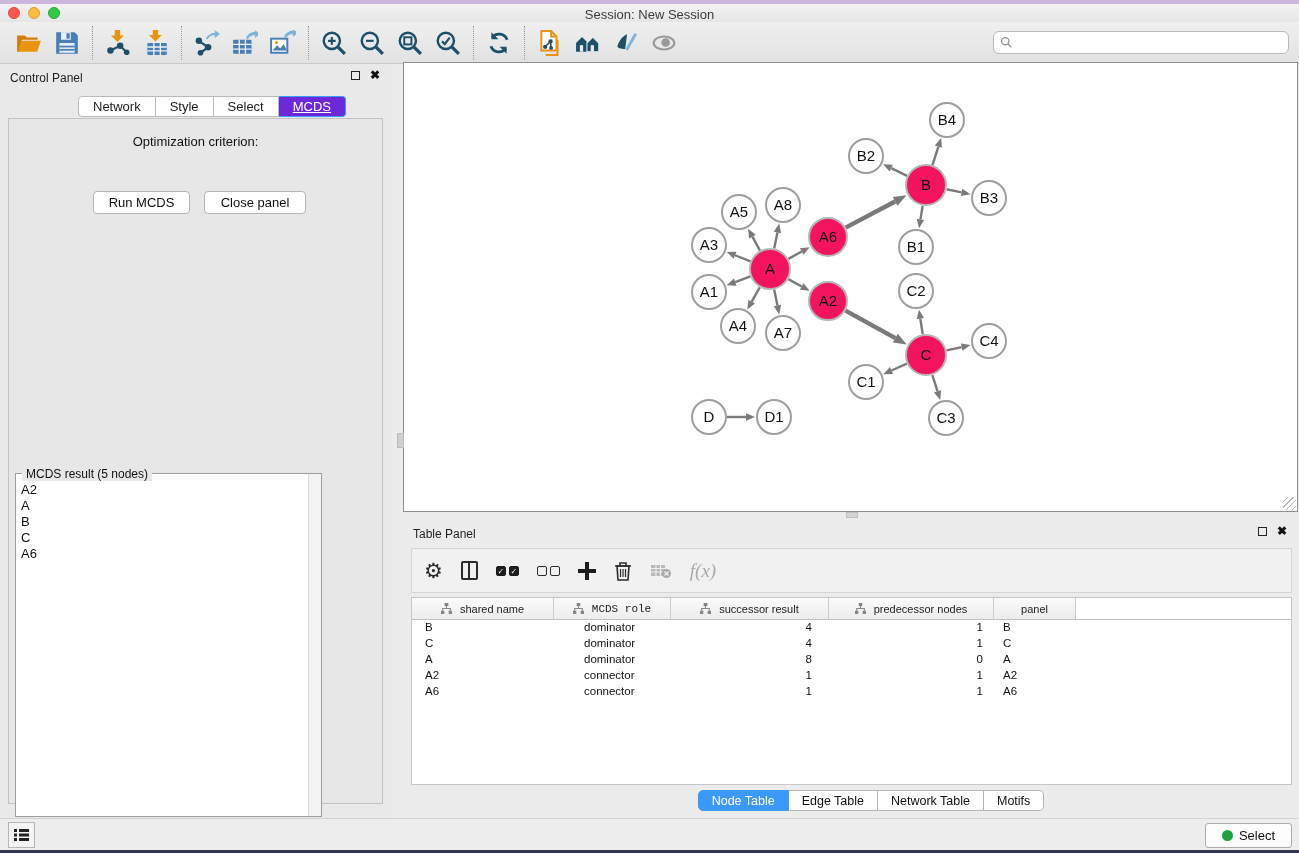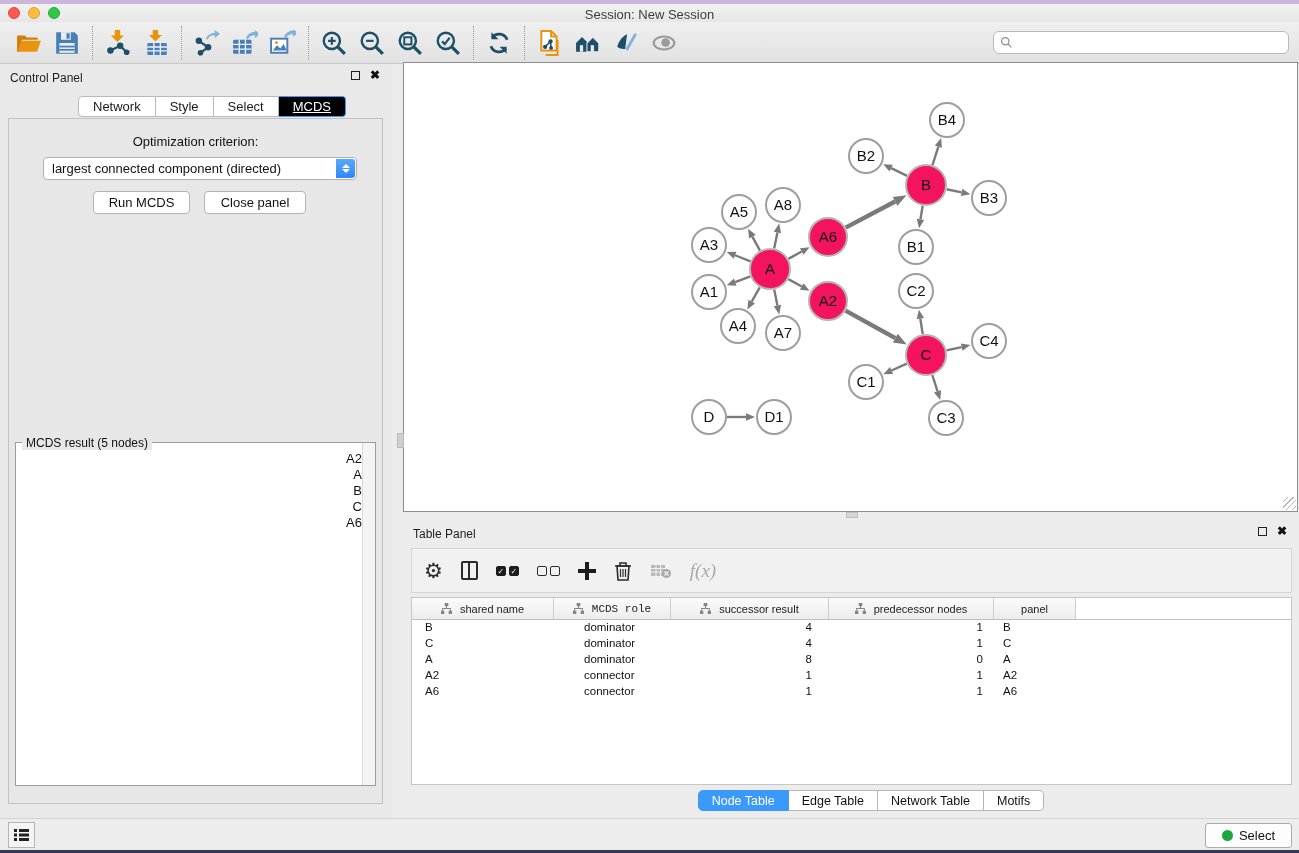--- a/index.html
+++ b/index.html
@@ -28,32 +28,32 @@
   
   .control-panel { position:absolute; left:0; top:64px; width:392px; height:754px; background:#e9e9e9; }
   .panel-header { position:relative; height:26px; font-size:12px; color:#1e1e1e; padding:7px 0 0 10px; }
   .panel-btns { position:absolute; right:12px; top:7px; display:flex; gap:10px; align-items:center; }
   .float-btn { width:9px; height:9px; border:1.5px solid #222; background:transparent; }
   .close-btn { font-size:12px; font-weight:bold; color:#111; line-height:9px; }
   .cp-tabs { position:absolute; left:78px; top:32px; display:flex; }
   .cp-tab { height:21px; padding:0 14px; font-size:13px; color:#1a1a1a; background:#fff; border:1px solid #b9b9b9; border-left:none; display:flex; align-items:center; }
   .cp-tab:first-child { border-left:1px solid #b9b9b9; border-radius:4px 0 0 4px; }
   .cp-tab:last-child { border-radius:0 4px 4px 0; }
-  .cp-tab.active { background:#000000; border-color:#3b99fc; color:#fff;text-decoration:underline; }
+  .cp-tab.active { background:#6d28d9; border-color:#3b99fc; color:#fff;text-decoration:underline; }
   .cp-content { position:absolute; left:8px; top:54px; width:375px; height:686px; border:1px solid #c2c2c2; background:#e7e7e7; }
   .opt-label { position:absolute; left:0; top:15px; width:100%; text-align:center; font-size:13px; color:#111; }
   .criterion { position:absolute; left:34px; top:38px; width:314px; height:23px; background:#fff; border:1px solid #b0b0b0; border-radius:4px; font-size:13px; color:#111; display:flex; align-items:center; padding-left:8px; }
   .criterion .stepper { position:absolute; right:1px; top:1px; bottom:1px; width:19px; border-radius:0 3px 3px 0; background:linear-gradient(#5aa8fd,#2f86f6); display:flex; flex-direction:column; align-items:center; justify-content:center; gap:1px; }
   .chev { width:0; height:0; border-left:4px solid transparent; border-right:4px solid transparent; }
   .chev.up { border-bottom:4px solid #fff; }
   .chev.down { border-top:4px solid #fff; }
   .cp-btn { position:absolute; height:23px; background:#fff; border:1px solid #b4b4b4; border-radius:4px; font-size:13px; color:#111; display:flex; align-items:center; justify-content:center; }
   .btn-run { left:84px; top:72px; width:97px; }
   .btn-close { left:195px; top:72px; width:102px; }
-  .result-box { position:absolute; left:6px; top:323px; width:361px; height:344px; border:1px solid #9d9d9d; background:#fff;text-align:right; }
+  .result-box { position:absolute; left:6px; top:354px; width:307px; height:344px; border:1px solid #9d9d9d; background:#fff; }
   .result-legend { position:absolute; left:6px; top:-7px; background:#e7e7e7; padding:0 4px; font-size:12px; color:#111; }
   .result-list { position:absolute; left:1px; top:6px; bottom:1px; right:13px; font-size:13px; color:#111; padding:2px 0 0 4px; overflow:hidden; }
   .result-list div { height:16px; line-height:16px; }
   .result-scroll { position:absolute; right:0; top:0; bottom:0; width:13px; border-left:1px solid #d9d9d9; background:#f4f4f4; }
 
   
   .net-window { position:absolute; left:403px; top:62px; width:895px; height:450px; border:1px solid #8e8e8e; background:#fff; }
   .net-titlebar { position:relative; height:26px; background:linear-gradient(#f5f5f5,#dcdcdc); border-bottom:1px solid #aaa; }
   .net-title { position:absolute; width:100%; top:6px; text-align:center; font-size:13px; color:#333; }
   .net-lights { position:absolute; left:9px; top:8px; display:flex; gap:6px; }
@@ -265,27 +265,20 @@
     </span>
   </div>
   <div class="cp-tabs" id="cp-tabs">
       <div class="cp-tab">Network</div>
       <div class="cp-tab">Style</div>
       <div class="cp-tab">Select</div>
       <div class="cp-tab active">MCDS</div>
     </div>
   <div class="cp-content">
     <div class="opt-label">Optimization criterion:</div>
-    <div class="criterion">
-      <span>largest connected component (directed)</span>
-      <span class="stepper">
-          <span class="chev up"></span>
-          <span class="chev down"></span>
-        </span>
-    </div>
     <div class="cp-btn btn-run">Run MCDS</div>
     <div class="cp-btn btn-close">Close panel</div>
     <div class="result-box">
       <div class="result-legend">MCDS result (5 nodes)</div>
       <div class="result-list" id="result-list">
           <div>A2</div>
           <div>A</div>
           <div>B</div>
           <div>C</div>
           <div>A6</div>

